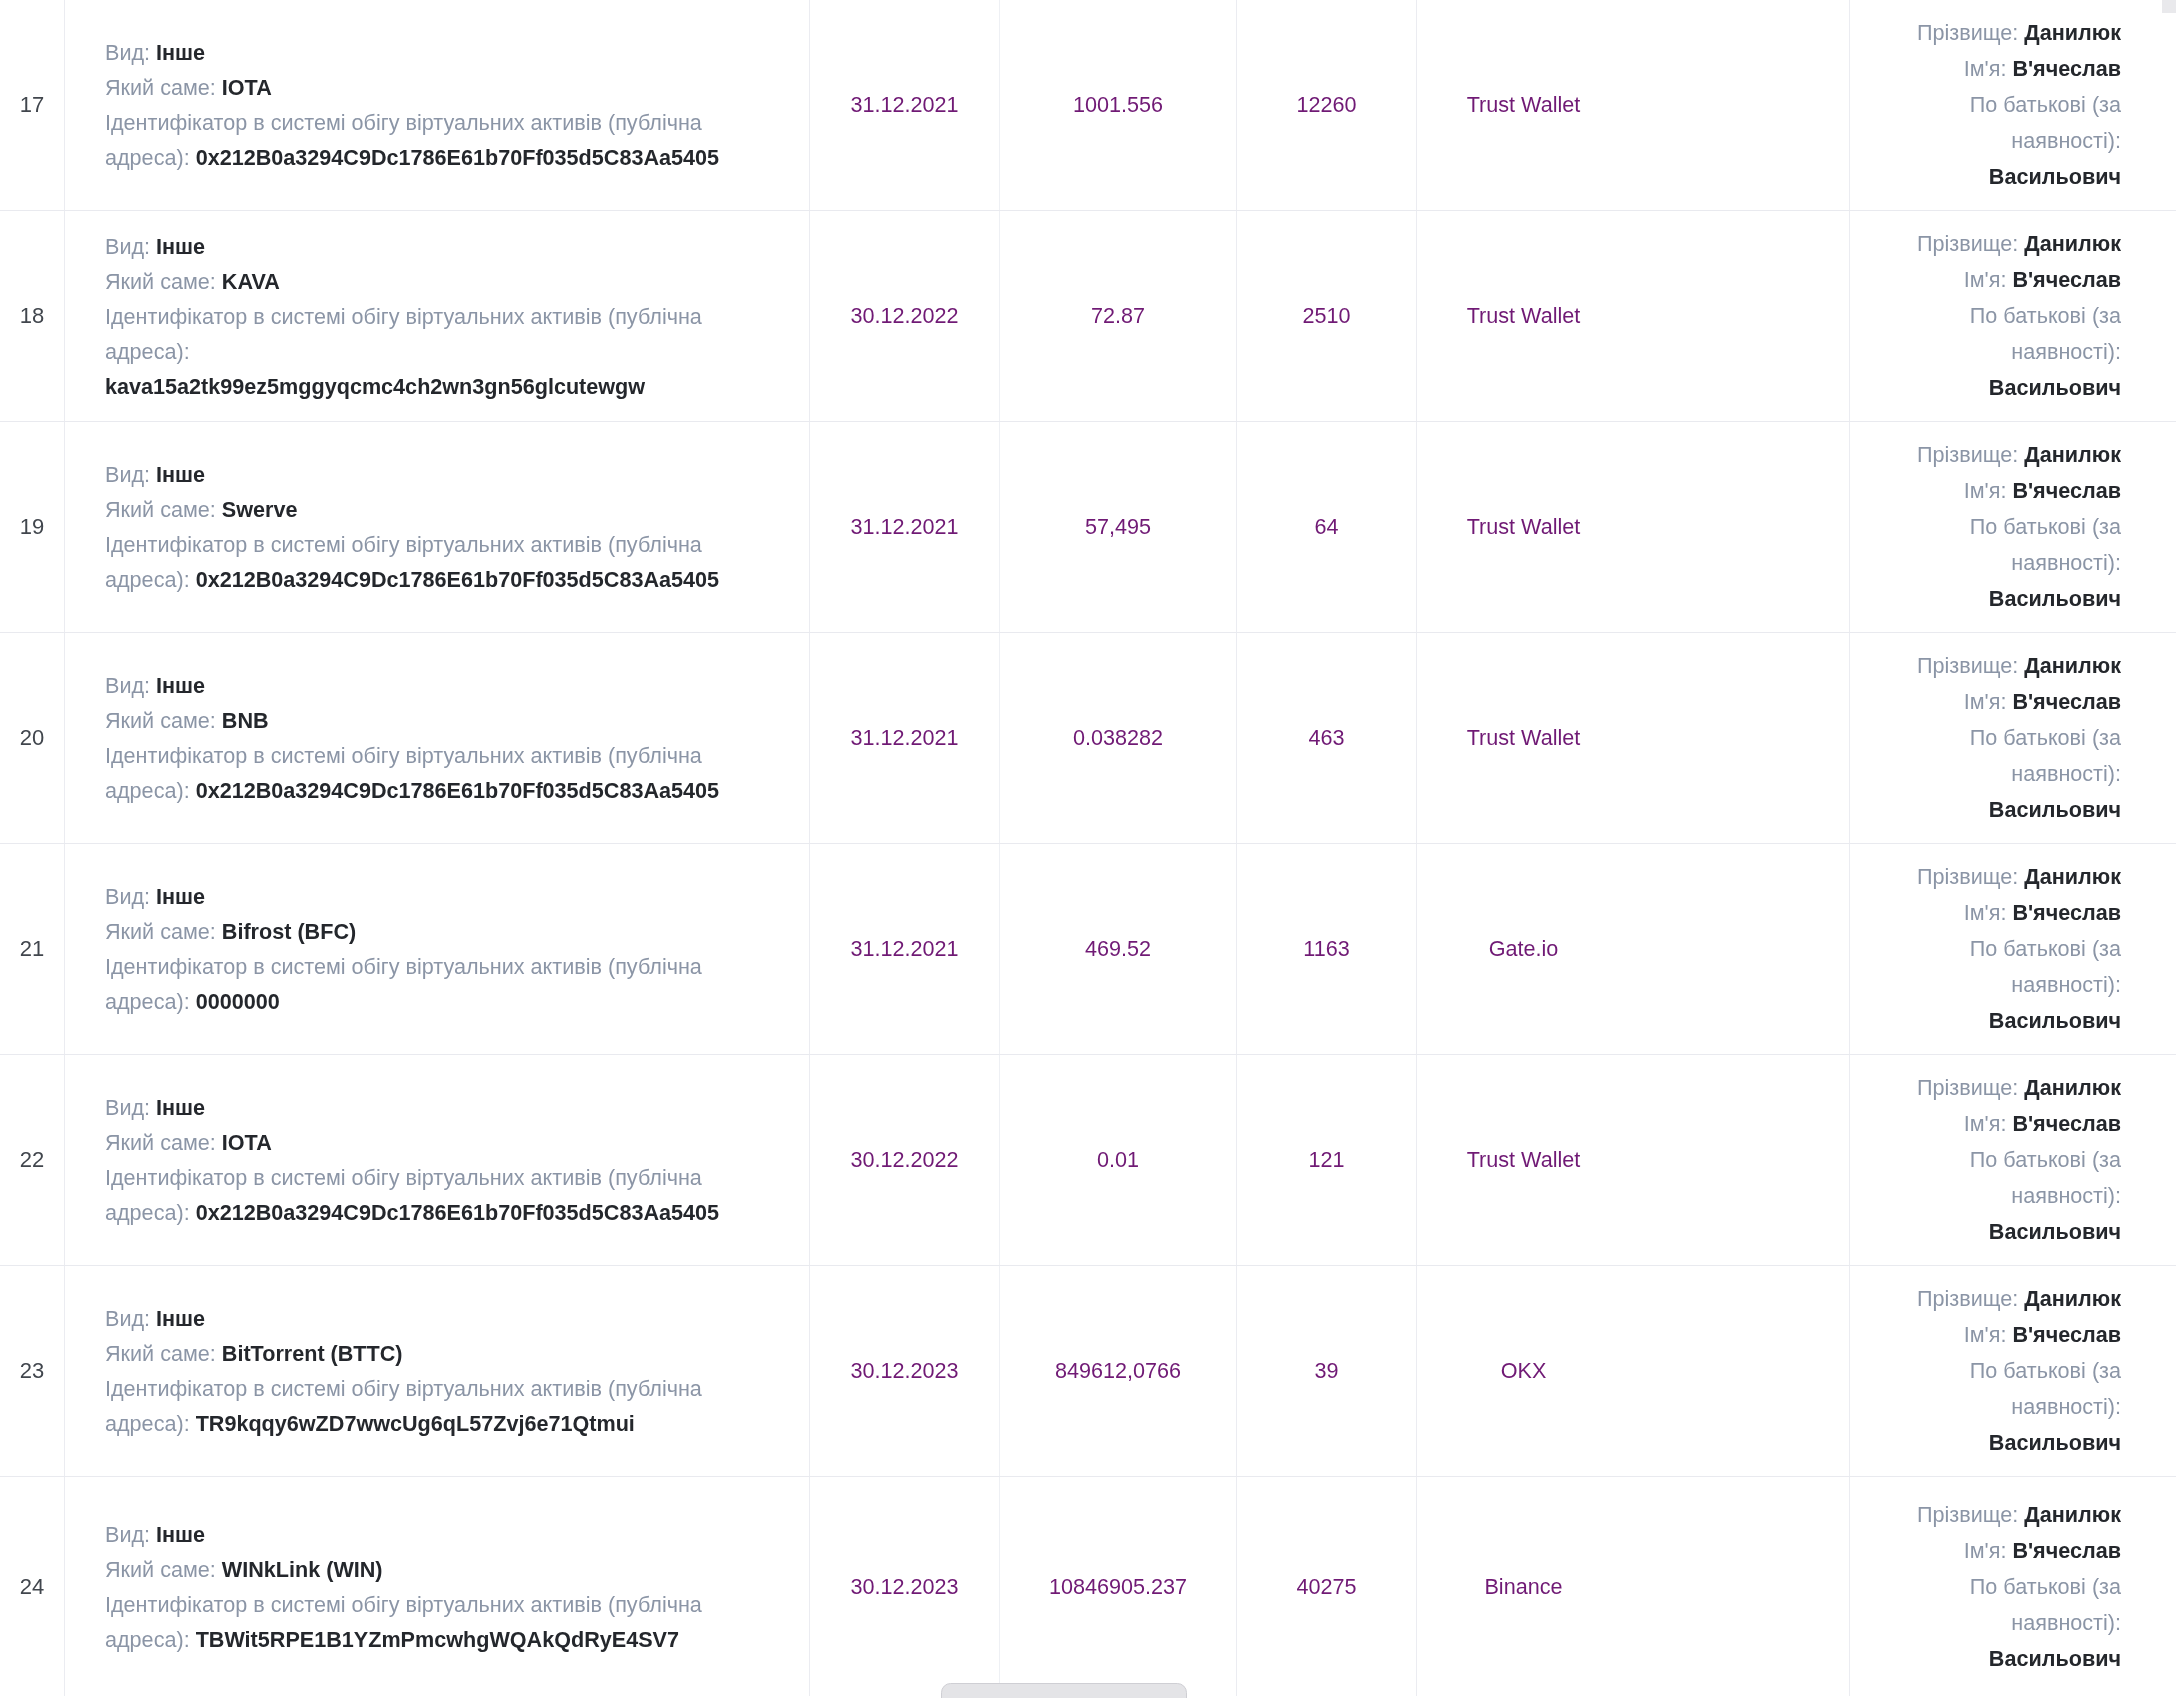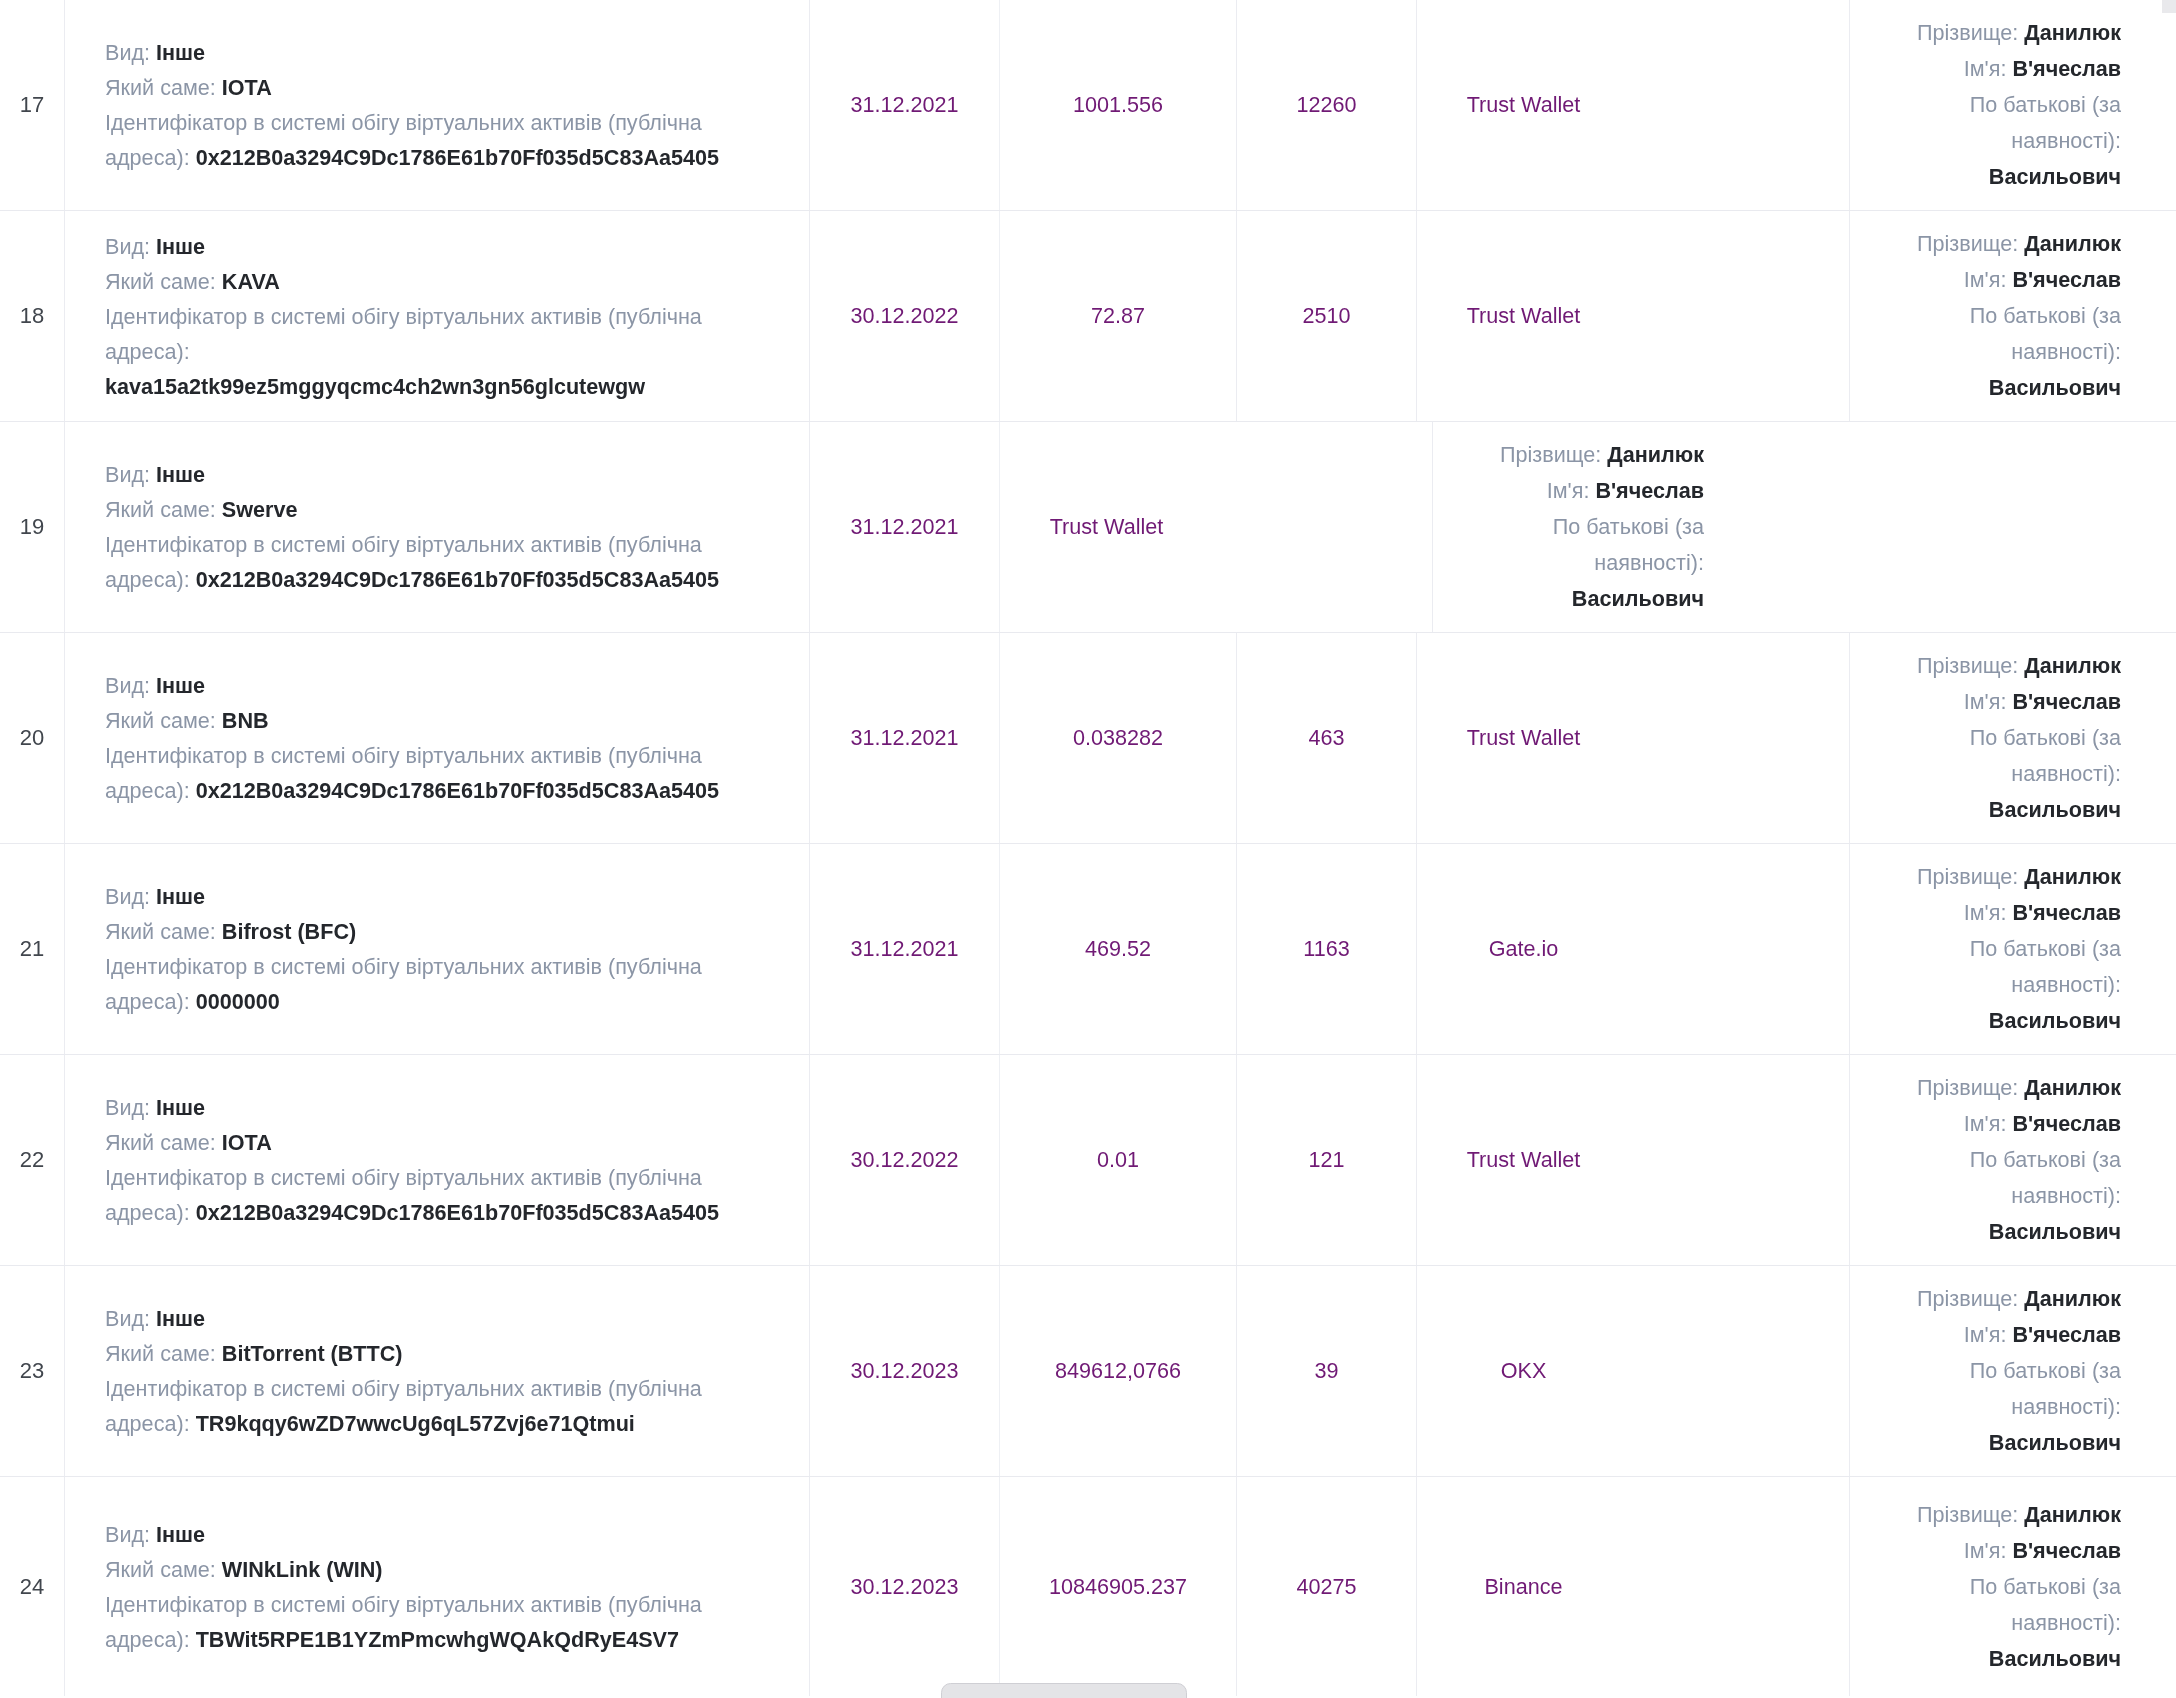--- a/index.html
+++ b/index.html
@@ -197,20 +197,22 @@
       <div class="desc">
         <span class="lbl">Вид:</span>
         <span class="val">Інше</span><br>
         <span class="lbl">Який саме:</span>
         <span class="val">Swerve</span><br>
         <span class="lbl">Ідентифікатор в системі обігу віртуальних активів (публічна адреса):</span>
         <span class="val">0x212B0a3294C9Dc1786E61b70Ff035d5C83Aa5405</span>
       </div>
     </div>
     <div class="cell c-date plain">31.12.2021</div>
+    <div class="cell c-amount plain">57,495</div>
+    <div class="cell c-count plain">64</div>
     <div class="cell c-wallet">
       <span class="wallet-inner plain">Trust Wallet</span>
     </div>
     <div class="cell c-person">
       <div class="person">
         <span class="lbl">Прізвище:</span>
         <span class="val">Данилюк</span><br>
         <span class="lbl">Ім'я:</span>
         <span class="val">В'ячеслав</span><br>
         <span class="lbl">По батькові (за наявності):</span>

